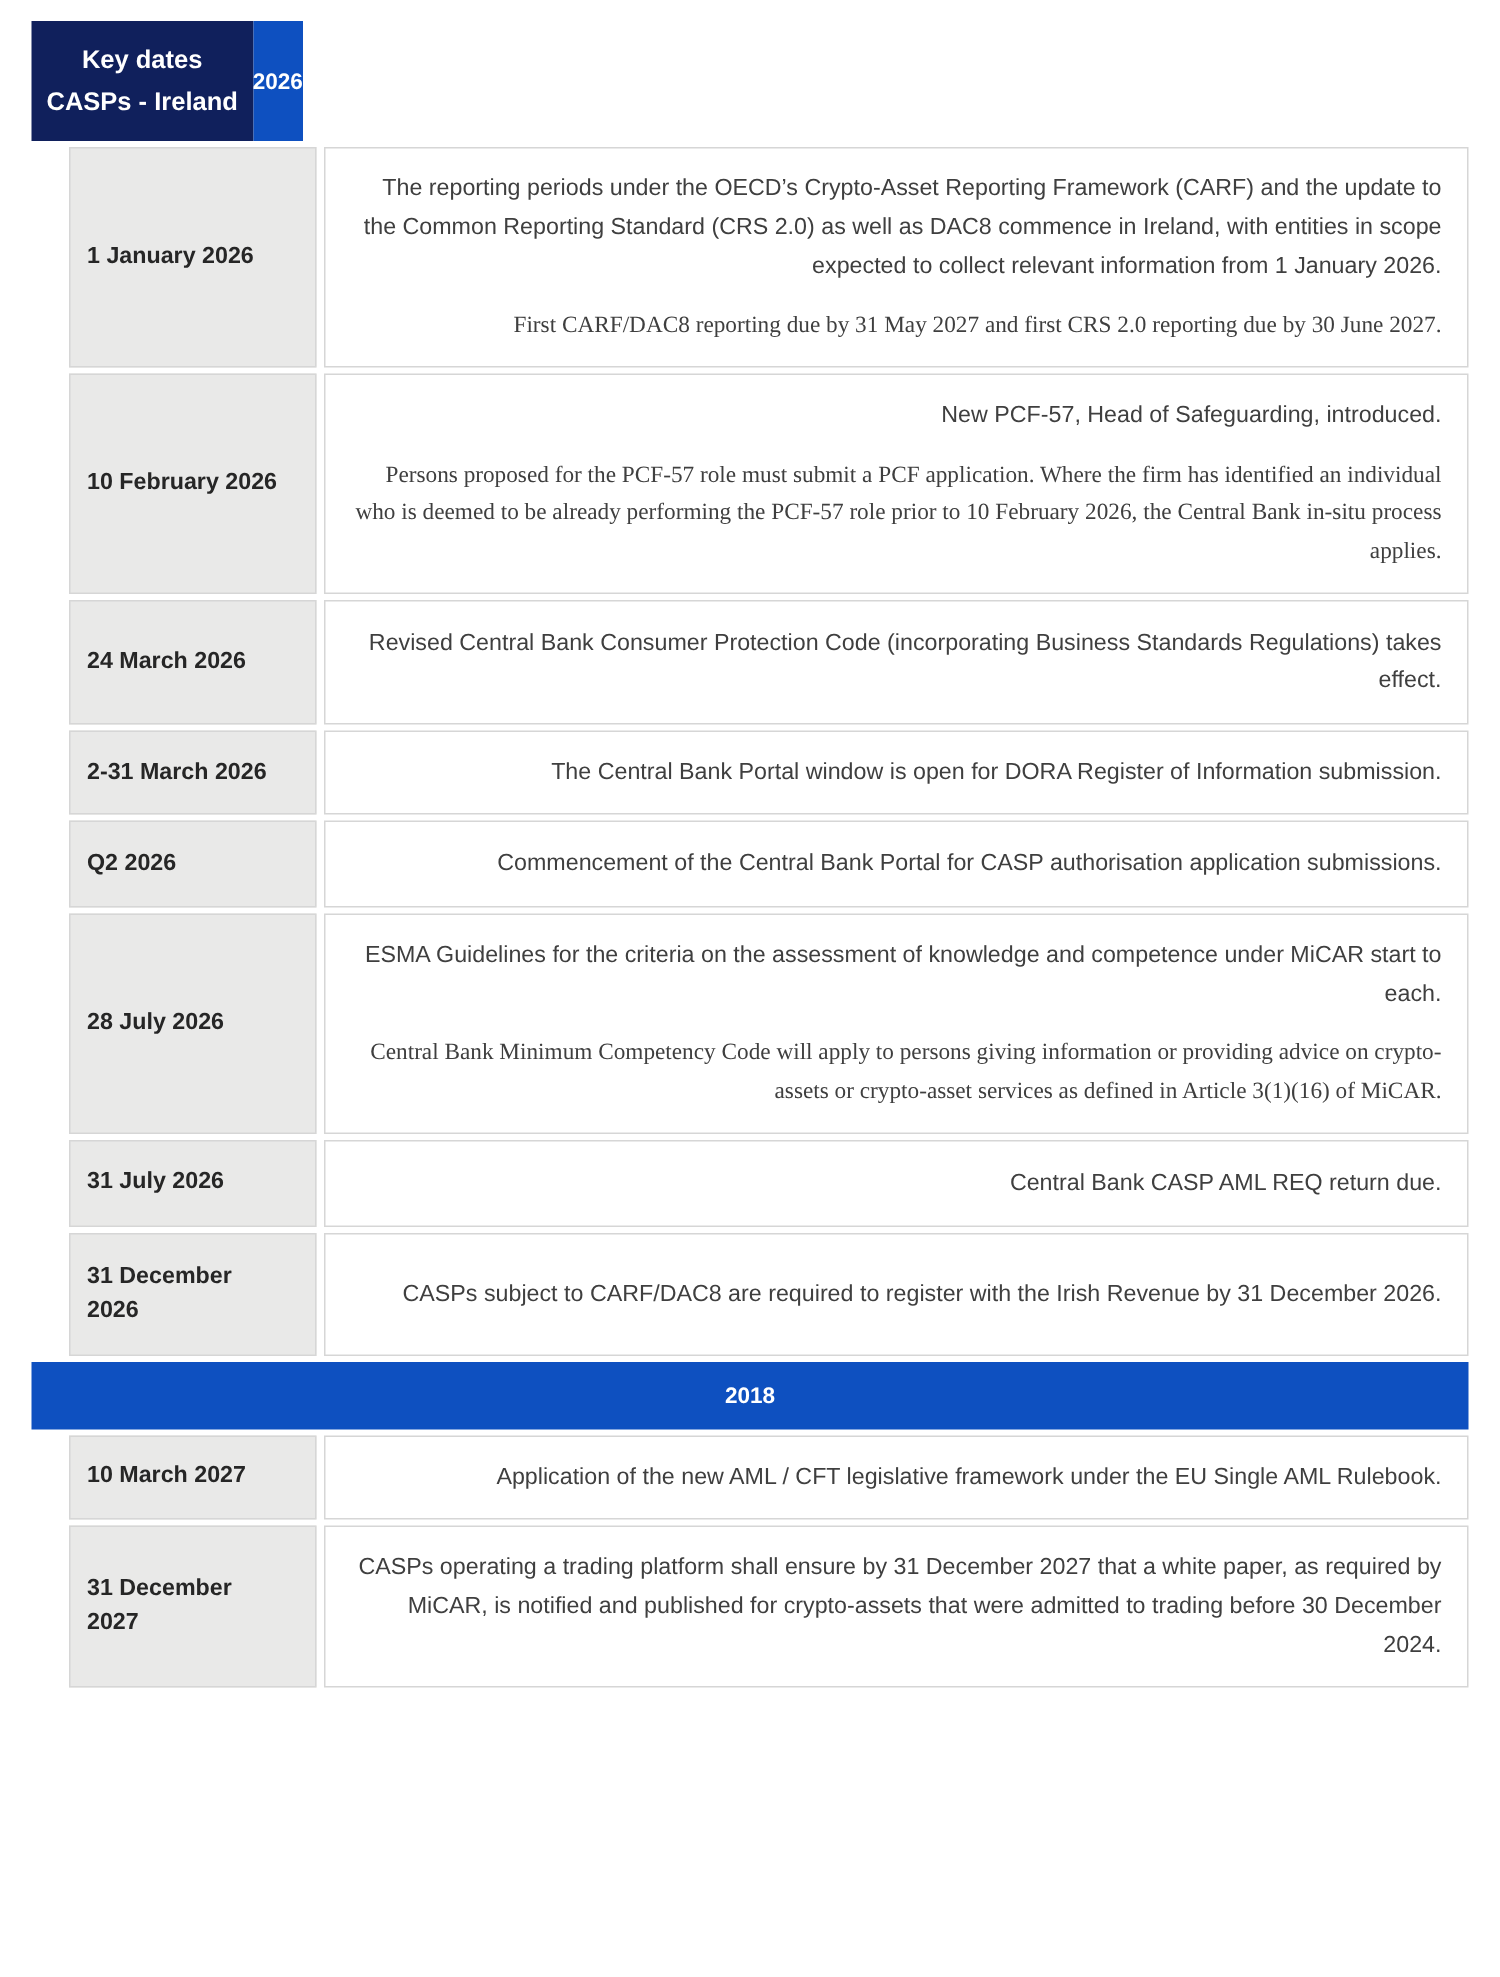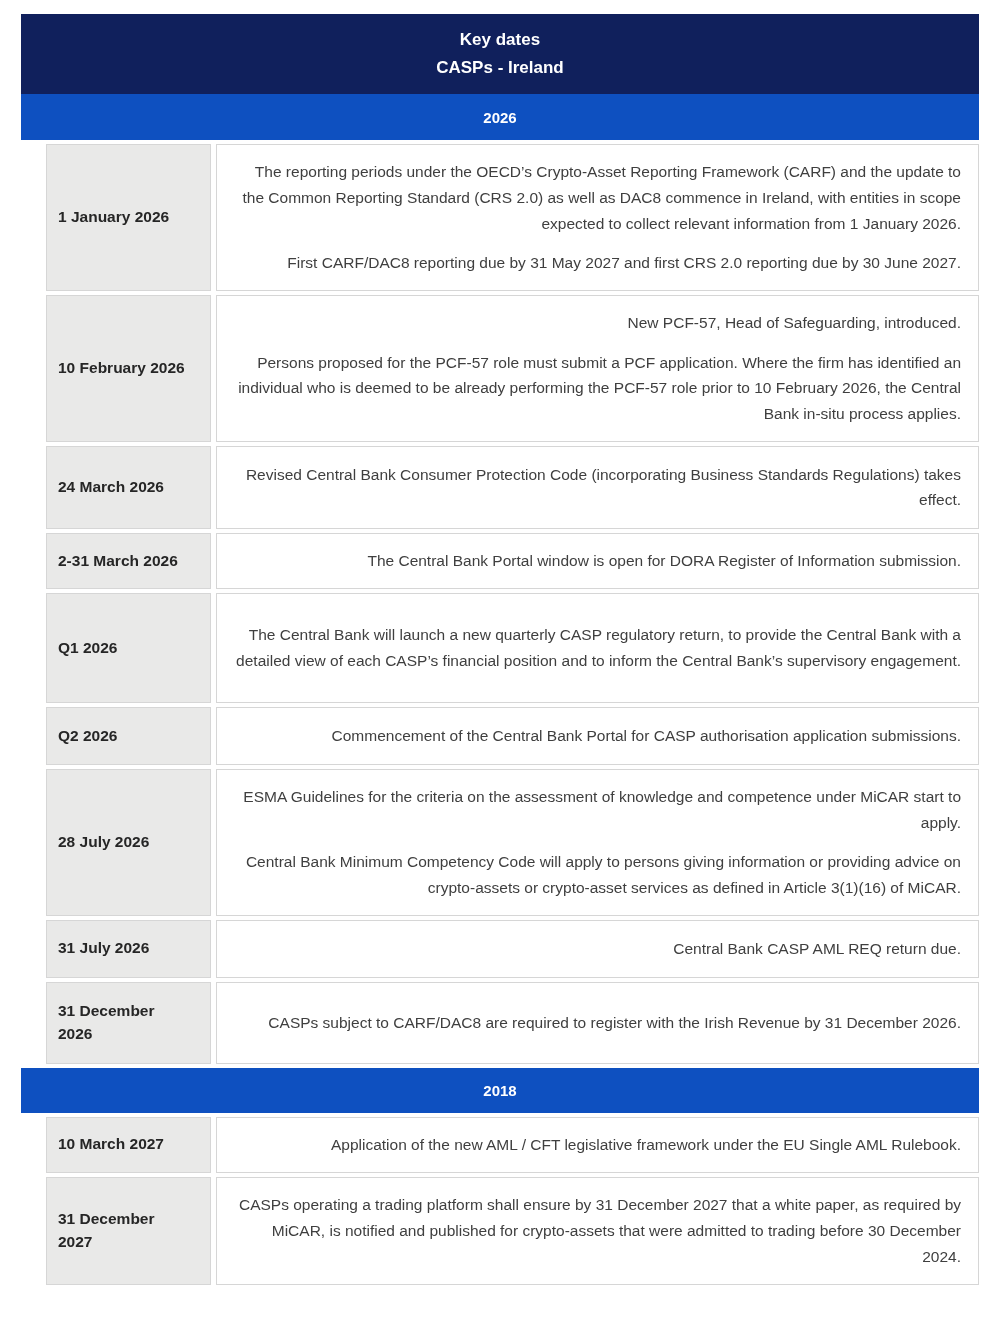--- a/index.html
+++ b/index.html
@@ -19,21 +19,21 @@
     font-family: "Liberation Sans", sans-serif;
     color: var(--body-text);
   }
   .page { padding: 14px 21px 18px 21px; }
   .table {
     display: flex;
     flex-direction: column;
     gap: 4px;
     width: 958px;
   }
-  .header-group { display: flex; flex-direction: column; gap: 0; }
+  .header-group { display: flex; flex-direction: row; gap: 0; }
   .table-header {
     background: var(--header-bg);
     color: #ffffff;
     text-align: center;
     font-weight: bold;
     font-size: 17px;
     line-height: 1.62;
     padding: 12px 10px 13px 10px;
   }
   .year-bar {
@@ -65,21 +65,21 @@
     flex: 1;
     background: #ffffff;
     display: flex;
     flex-direction: column;
     justify-content: center;
     padding: 13px 16px 13px 14px;
     font-size: 15.5px;
     line-height: 1.66;
   }
   .cell.desc p { margin: 1px; text-align: right; }
-  .cell.desc p + p { margin-top: 13px; }
+  .cell.desc p + p { margin-top: 13px; font-family: Liberation Serif, serif; }
   .cell.desc p:empty { display: none; }
   .h136 { min-height: 136px; }
   .h142 { min-height: 142px; }
   .h54  { min-height: 54px; }
   .h83  { min-height: 83px; }
   .h56  { min-height: 56px; border-radius: 23px; }
   .h110 { min-height: 110px; }
   .h58  { min-height: 58px; }
   .h120 { min-height: 120px; }
   .h82  { min-height: 82px; }
@@ -124,38 +124,32 @@
       </div>
     </div>
 
     <div class="row h56">
       <div class="cell date">2-31 March 2026</div>
       <div class="cell desc">
         <p>The Central Bank Portal window is open for DORA Register of Information submission.</p>
       </div>
     </div>
 
-    <div class="row h110">
-      <div class="cell date">Q1 2026</div>
-      <div class="cell desc">
-        <p>The Central Bank will launch a new quarterly CASP regulatory return, to provide the Central Bank with a detailed view of each CASP’s financial position and to inform the Central Bank’s supervisory engagement.</p>
-      </div>
-    </div>
 
     <div class="row h58">
       <div class="cell date">Q2 2026</div>
       <div class="cell desc">
         <p>Commencement of the Central Bank Portal for CASP authorisation application submissions.</p>
       </div>
     </div>
 
     <div class="row h120">
       <div class="cell date">28 July 2026</div>
       <div class="cell desc">
-        <p>ESMA Guidelines for the criteria on the assessment of knowledge and competence under MiCAR start to apply.</p>
+        <p>ESMA Guidelines for the criteria on the assessment of knowledge and competence under MiCAR start to each.</p>
         <p>Central Bank Minimum Competency Code will apply to persons giving information or providing advice on crypto-assets or crypto-asset services as defined in Article 3(1)(16) of MiCAR.</p>
       </div>
     </div>
 
     <div class="row h58">
       <div class="cell date">31 July 2026</div>
       <div class="cell desc">
         <p>Central Bank CASP AML REQ return due.</p>
       </div>
     </div>

